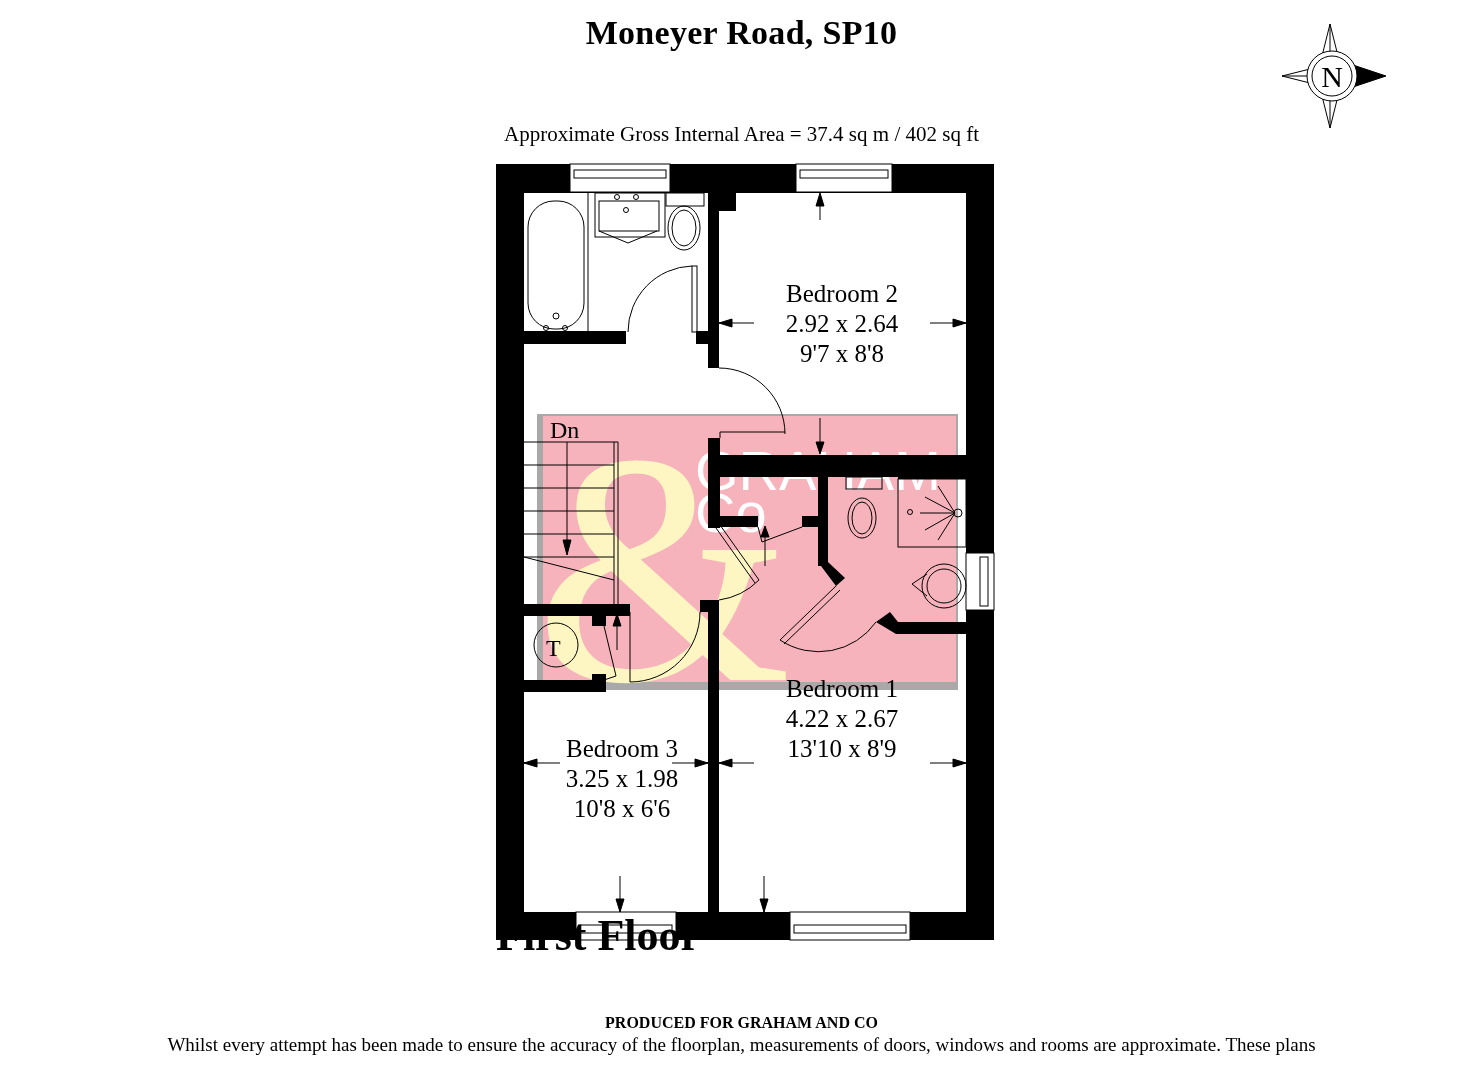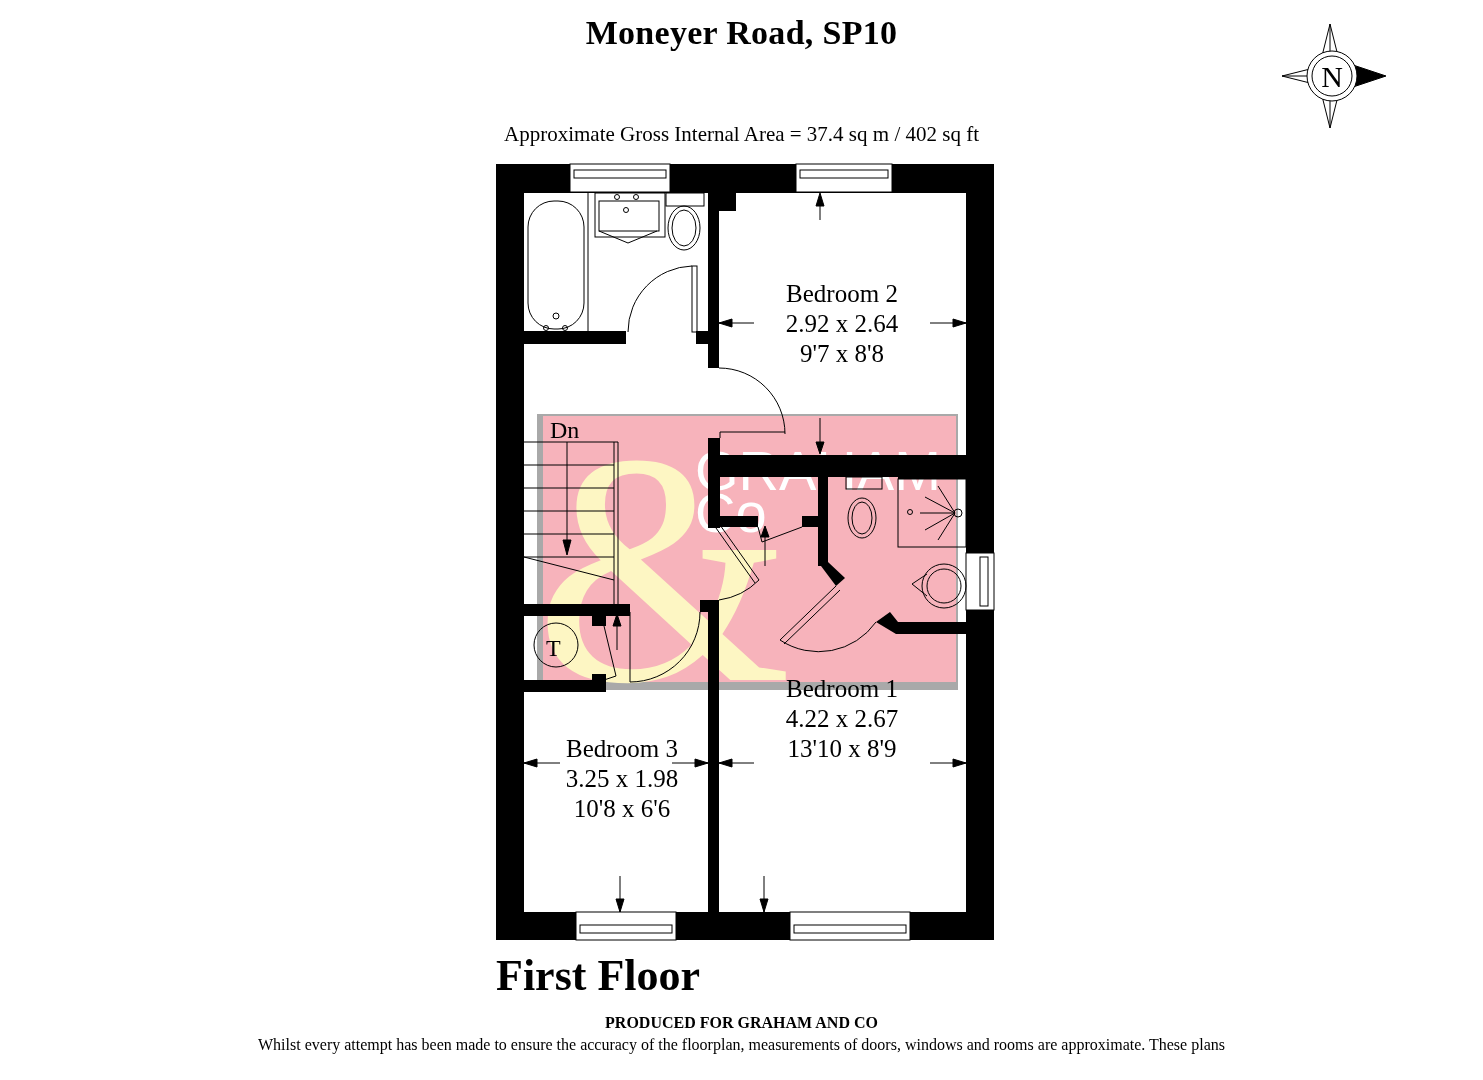--- a/index.html
+++ b/index.html
@@ -4,25 +4,25 @@
 <style>
   html, body { margin: 0; padding: 0; background: #ffffff; }
   body { width: 1483px; height: 1080px; position: relative; overflow: hidden;
          font-family: "Liberation Serif", "DejaVu Serif", serif; color: #000; }
   .title { position: absolute; top: 14px; left: 0; width: 1483px; text-align: center;
            font-weight: bold; font-size: 34px; letter-spacing: 0.3px; }
   .subtitle { position: absolute; top: 86px; left: 0; width: 1483px; text-align: center;
               font-size: 21px; margin-top: 36px; }
   .compass { position: absolute; left: 1278px; top: 20px; width: 112px; height: 112px; }
   .plan { position: absolute; left: 0; top: 0; width: 1483px; height: 1080px; }
-  .floor-label { position: absolute; left: 496px; top: 950px; font-weight: bold; font-size: 44px; }
+  .floor-label { position: absolute; left: 496px; top: 910px; font-weight: bold; font-size: 44px; }
   .produced { position: absolute; top: 1014px; left: 0; width: 1483px; text-align: center;
               font-weight: bold; font-size: 16px; }
   .disclaimer { position: absolute; top: 1035px; left: 0; width: 1483px; text-align: center;
-                font-size: 16px; line-height: 20px; }
+                font-size: 19px; line-height: 20px; }
   .room-label { font-family: "Liberation Serif", "DejaVu Serif", serif; font-size: 25px; fill: #000; }
   .wm-text { font-family: "Liberation Sans", "DejaVu Sans", sans-serif; font-size: 56px; fill: #ffffff; }
   .amp { font-family: "Liberation Serif", "DejaVu Serif", serif; font-size: 330px; fill: #fdf6c3; }
   .small-label { font-family: "Liberation Serif", "DejaVu Serif", serif; font-size: 24px; fill: #000; }
 </style>
 </head>
 <body>
 
 <div class="title">Moneyer Road, SP10</div>
 <div class="subtitle">Approximate Gross Internal Area = 37.4 sq m / 402 sq ft</div>

